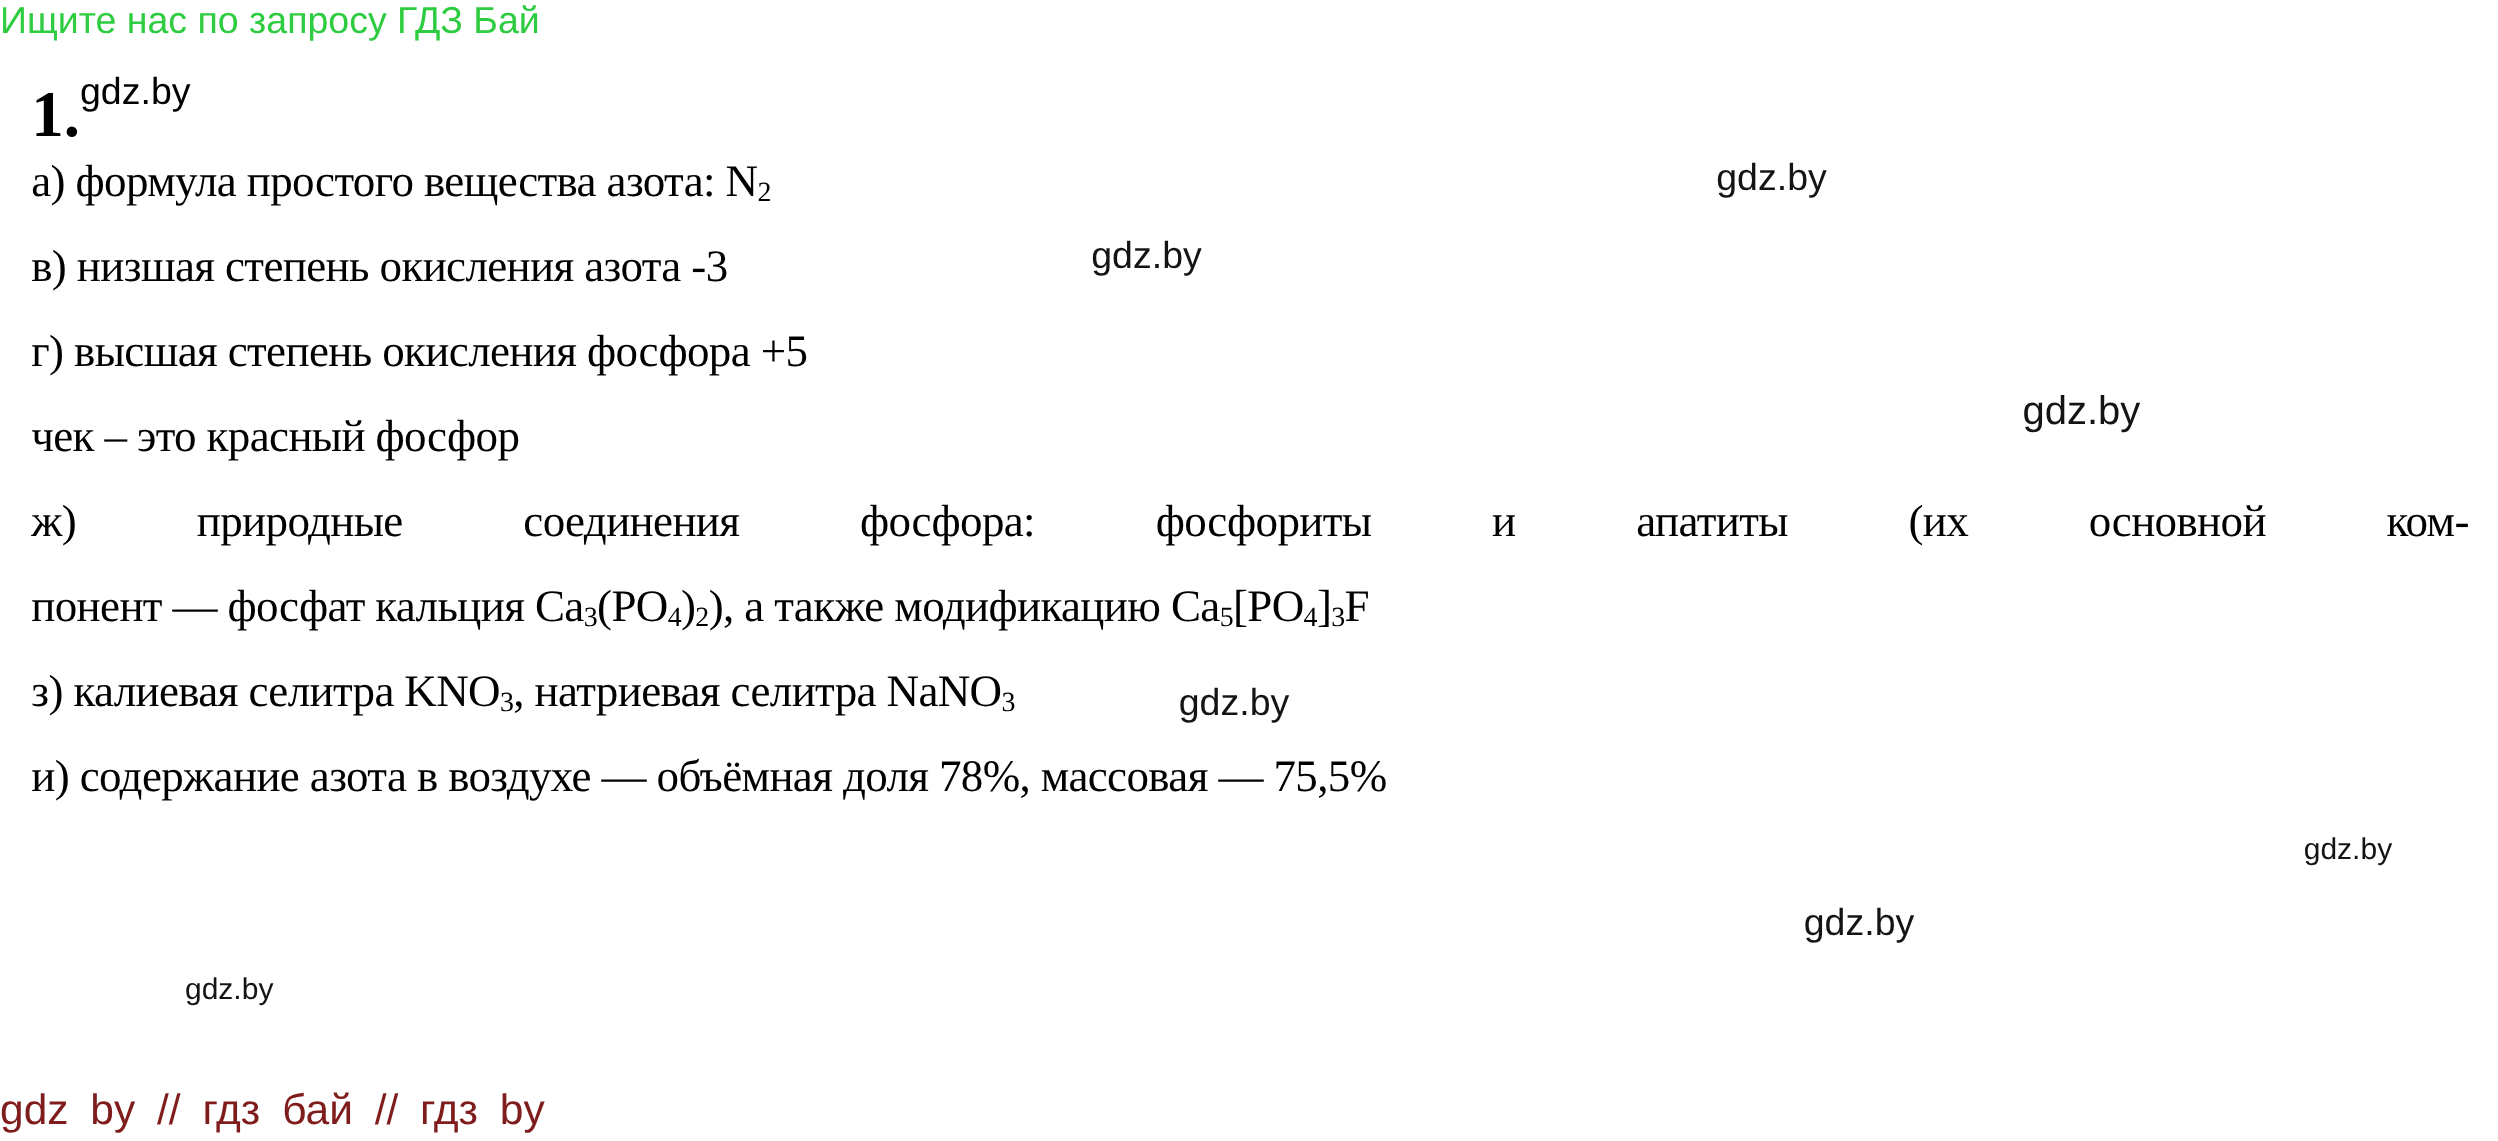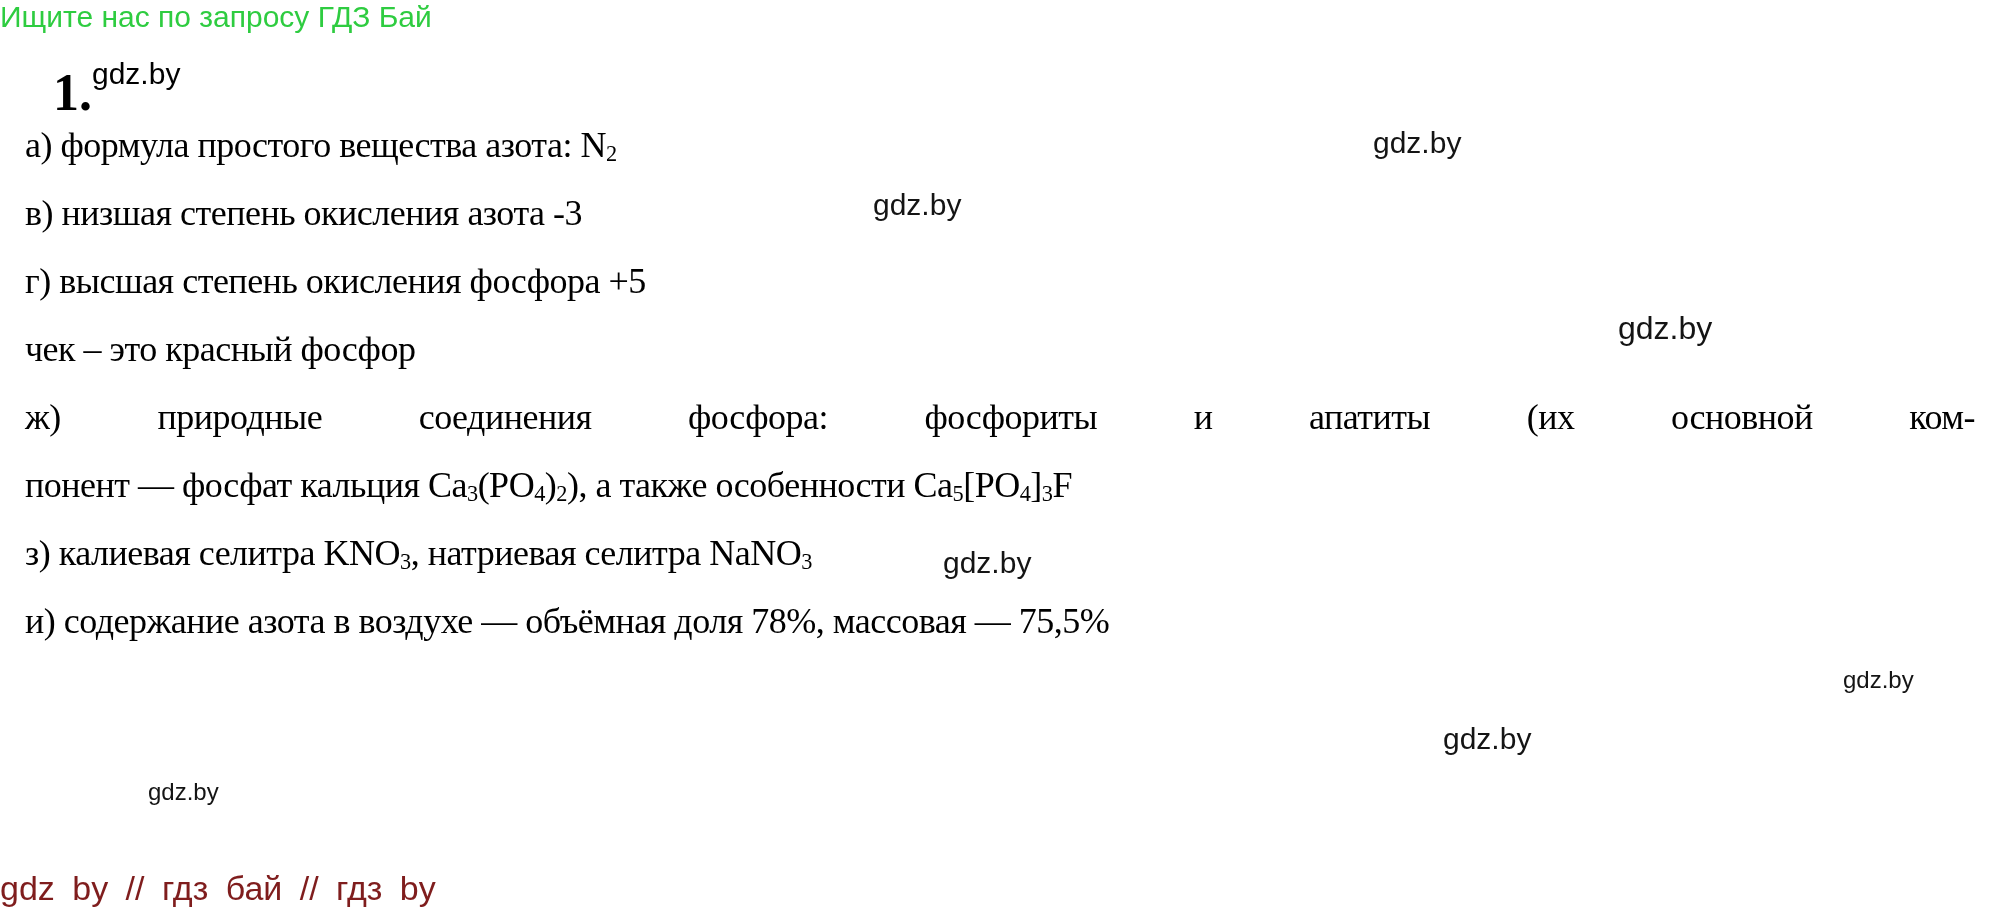--- a/index.html
+++ b/index.html
@@ -25,21 +25,20 @@
   }
   .content {
     position: absolute;
     left: 25px;
     right: 23px;
     top: 36px;
   }
   .heading {
     height: 75px;
     line-height: 75px;
-    margin-left: 28px;
   }
   .heading .num {
     font-size: 52px;
     font-weight: bold;
     font-family: "Liberation Serif", serif;
   }
   .heading .wm-sup {
     font-family: "Liberation Sans", sans-serif;
     font-size: 30px;
     vertical-align: 26px;
@@ -98,21 +97,21 @@
   <div class="promo">Ищите нас по запросу ГДЗ Бай</div>
 
   <div class="content">
     <div class="heading"><span class="num">1.</span><span class="wm-sup">gdz.by</span></div>
 
     <div class="line"><span>а) формула простого вещества азота: N</span><sub>2</sub></div>
     <div class="line"><span>в) низшая степень окисления азота -3</span></div>
     <div class="line"><span>г) высшая степень окисления фосфора +5</span></div>
     <div class="line"><span>чек – это красный фосфор</span></div>
     <div class="line justify"><span>ж) природные соединения фосфора: фосфориты и апатиты (их основной ком-</span></div>
-    <div class="line"><span>понент — фосфат кальция Ca</span><sub>3</sub><span>(PO</span><sub>4</sub><span>)</span><sub>2</sub><span>), а также особенности Ca</span><sub>5</sub><span>[PO</span><sub>4</sub><span>]</span><sub>3</sub><span>F</span></div>
+    <div class="line"><span>понент — фосфат кальция Ca</span><sub>3</sub><span>(PO</span><sub>4</sub><span>)</span><sub>2</sub><span>), а также модификацию Ca</span><sub>5</sub><span>[PO</span><sub>4</sub><span>]</span><sub>3</sub><span>F</span></div>
     <div class="line"><span>з) калиевая селитра KNO</span><sub>3</sub><span>, натриевая селитра NaNO</span><sub>3</sub></div>
     <div class="line"><span>и) содержание азота в воздухе — объёмная доля 78%, массовая — 75,5%</span></div>
   </div>
 
   <span class="wm wm-a">gdz.by</span>
   <span class="wm wm-b">gdz.by</span>
   <span class="wm wm-g">gdz.by</span>
   <span class="wm wm-e">gdz.by</span>
   <span class="wm wm-zh">gdz.by</span>
   <span class="wm wm-z">gdz.by</span>

